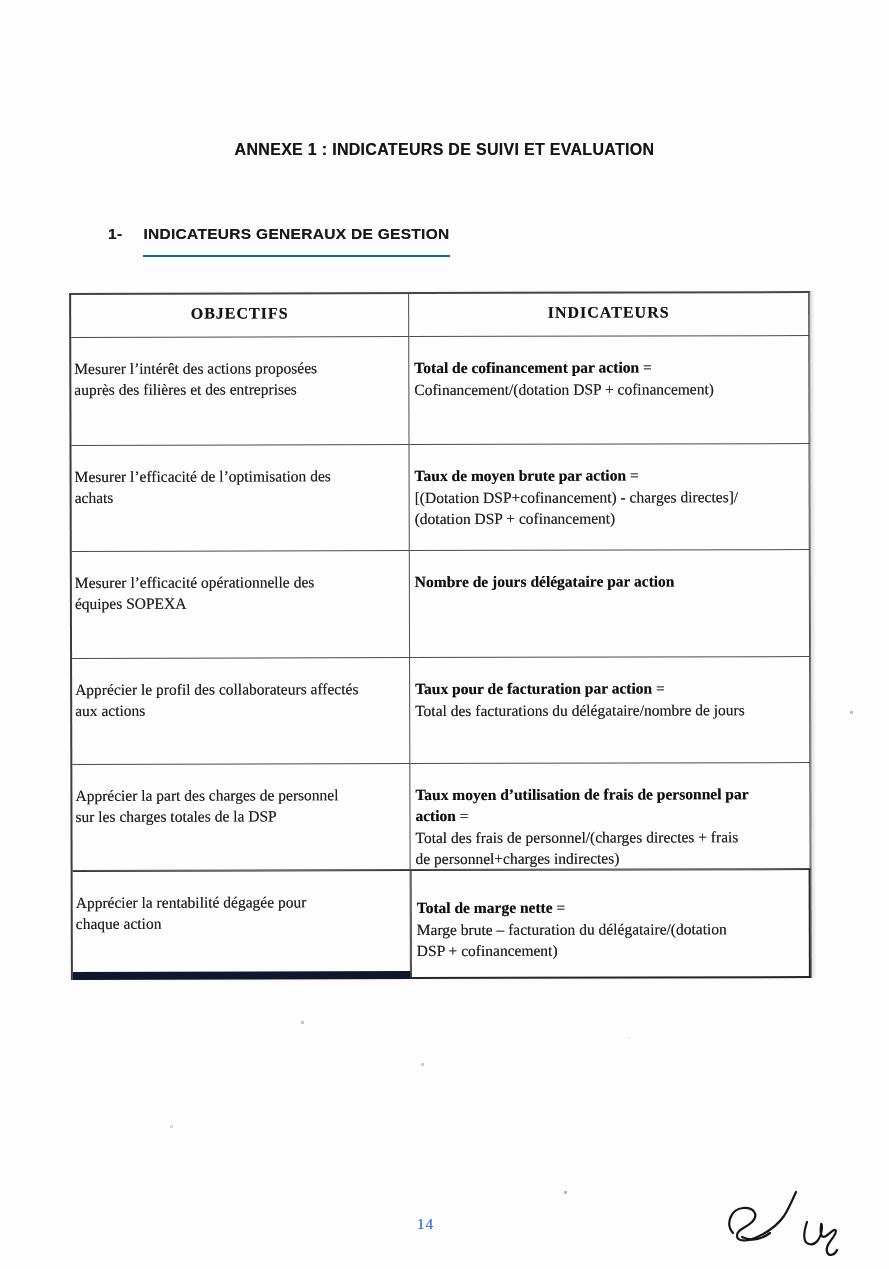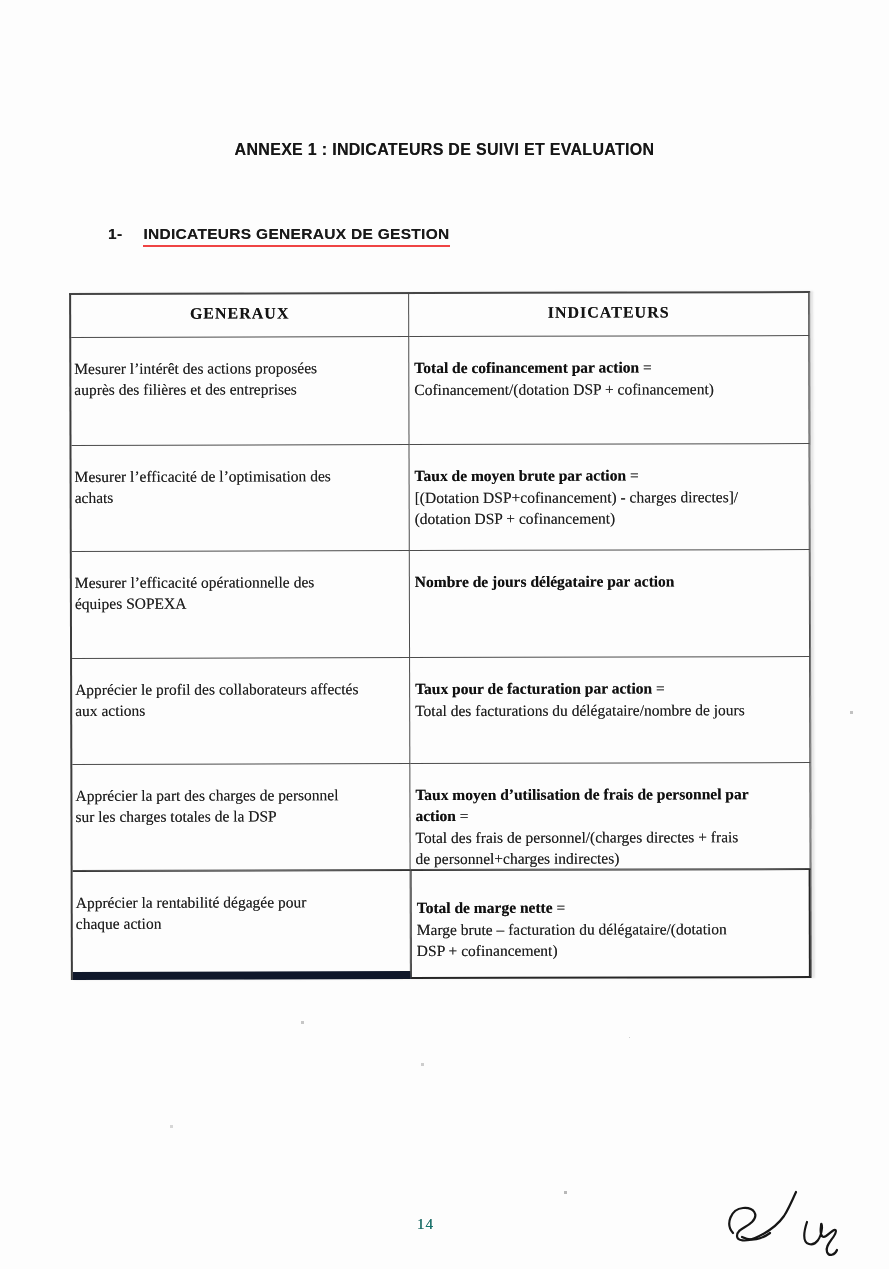--- a/index.html
+++ b/index.html
@@ -24,22 +24,22 @@
   }
   .section-heading{
     position:absolute;left:108px;top:225px;
     display:flex;align-items:baseline;
     font-family:"Liberation Sans", sans-serif;
     font-weight:bold;font-size:15.5px;letter-spacing:.3px;
     color:#191919;
   }
   .section-heading .sec-num{margin-right:21px;}
   .section-heading .sec-title{
-    border-bottom:2px solid #ef4444;
-    padding-bottom:2px;
+    border-bottom:2px solid #0f766e;
+    padding-bottom:12px;
   }
 
   
   .doc-table{
     position:absolute;left:70px;top:292px;
     width:738px;
     border-collapse:separate;border-spacing:0;
     table-layout:fixed;
     transform:rotate(-0.15deg);
     font-size:15.5px;line-height:1.36;
@@ -75,21 +75,21 @@
   tr.r6 td.cell-ind{
     border-left:1px solid #333;
     border-right:2px solid #262626;
     border-bottom:2px solid #262626;
     padding-top:26px;
   }
 
   
   .page-number{
     position:absolute;left:417px;top:1216px;
-    font-size:15px;color:#0f766e;letter-spacing:1px;
+    font-size:15px;color:#3b82f6;letter-spacing:1px;
   }
   .signature{position:absolute;left:722px;top:1186px;width:170px;height:80px;}
   .signature svg{display:block;width:170px;height:80px;}
 
   
   .specks{
     position:absolute;left:0;top:0;width:1px;height:1px;background:transparent;
     box-shadow:
       565px 1192px 0 1px #b8b8b8,
       302px 1022px 0 1px #c6c6c6,
@@ -111,21 +111,21 @@
     <span class="sec-title">INDICATEURS GENERAUX DE GESTION</span>
   </div>
 
   <table class="doc-table">
     <colgroup>
         <col class="c-obj">
         <col class="c-ind">
       </colgroup>
     <tbody>
         <tr class="hdr">
-      <th>GENERAUX</th>
+      <th>OBJECTIFS</th>
       <th>INDICATEURS</th>
     </tr>
 
     <tr class="r1">
       <td class="cell-obj">
         <div class="pre">Mesurer l’intérêt des actions proposées
 auprès des filières et des entreprises</div>
       </td>
       <td class="cell-ind">
         <span class="ind-name">Total de cofinancement par action</span><span class="ind-eq"> =</span>

